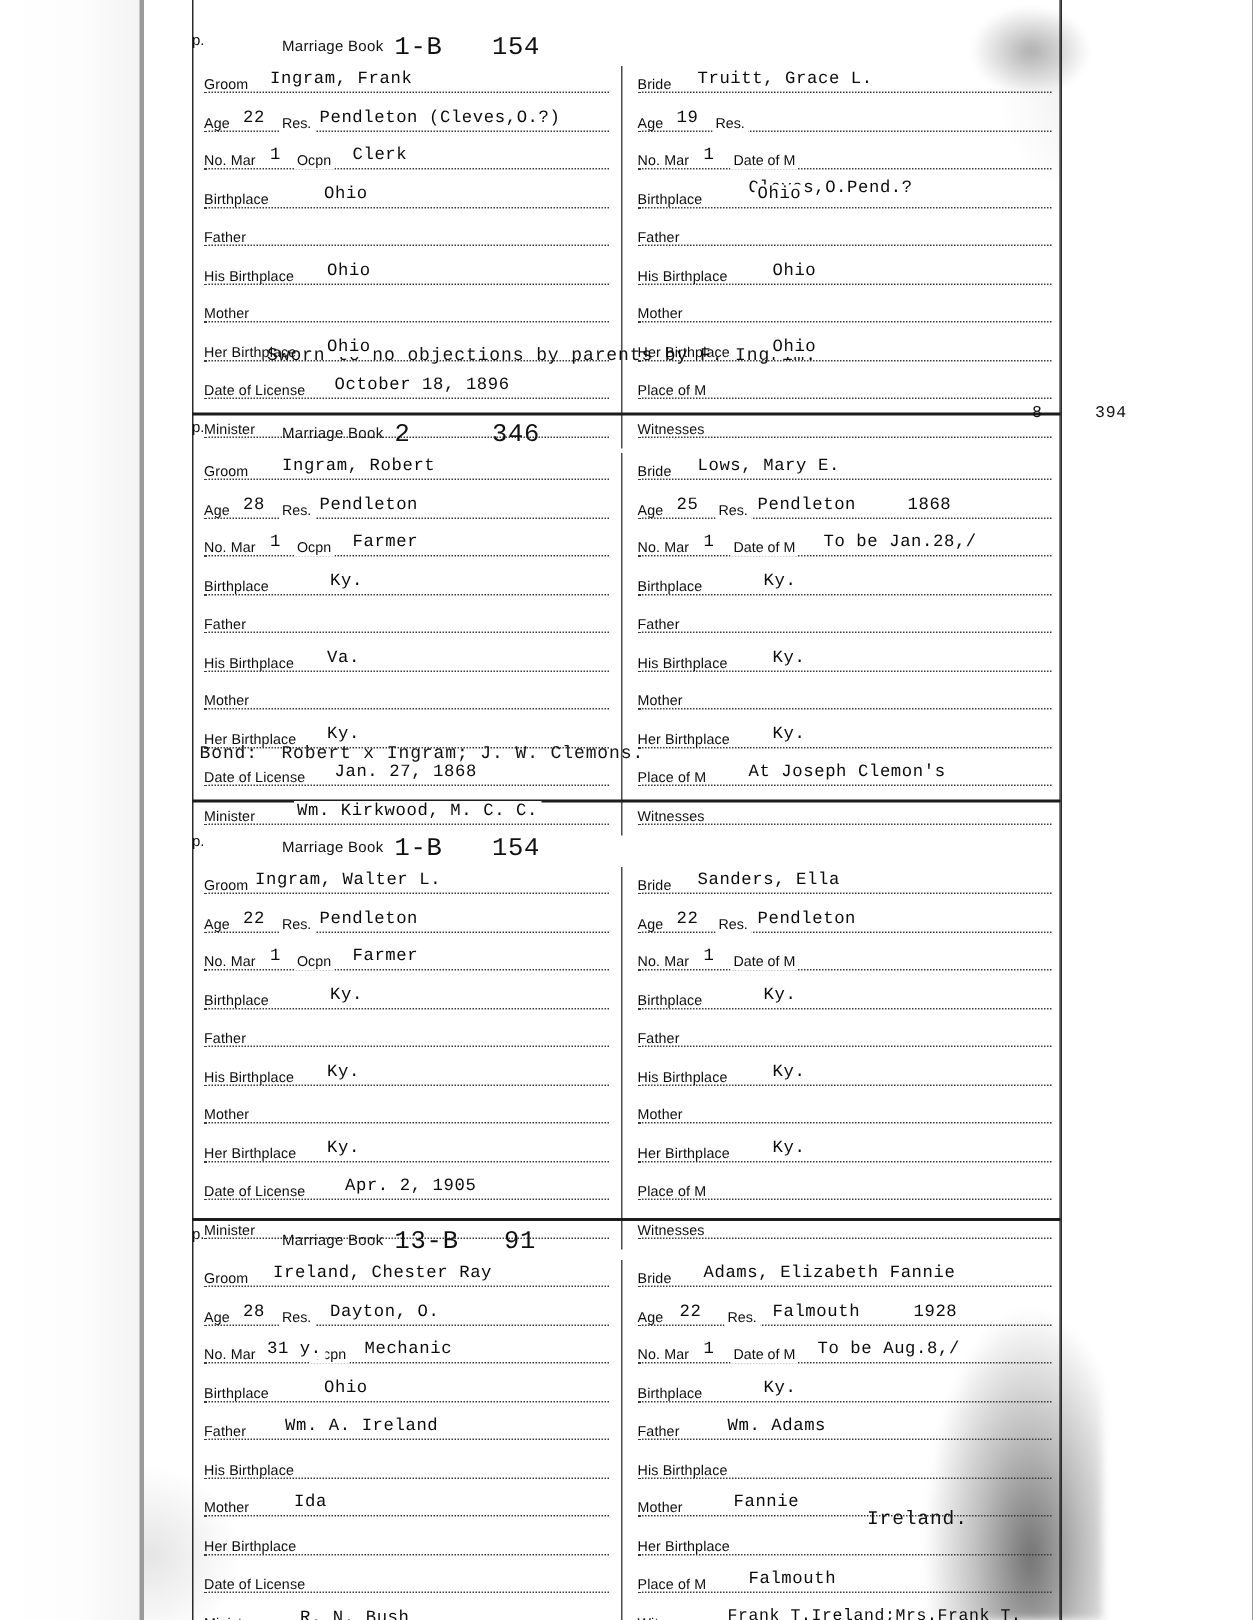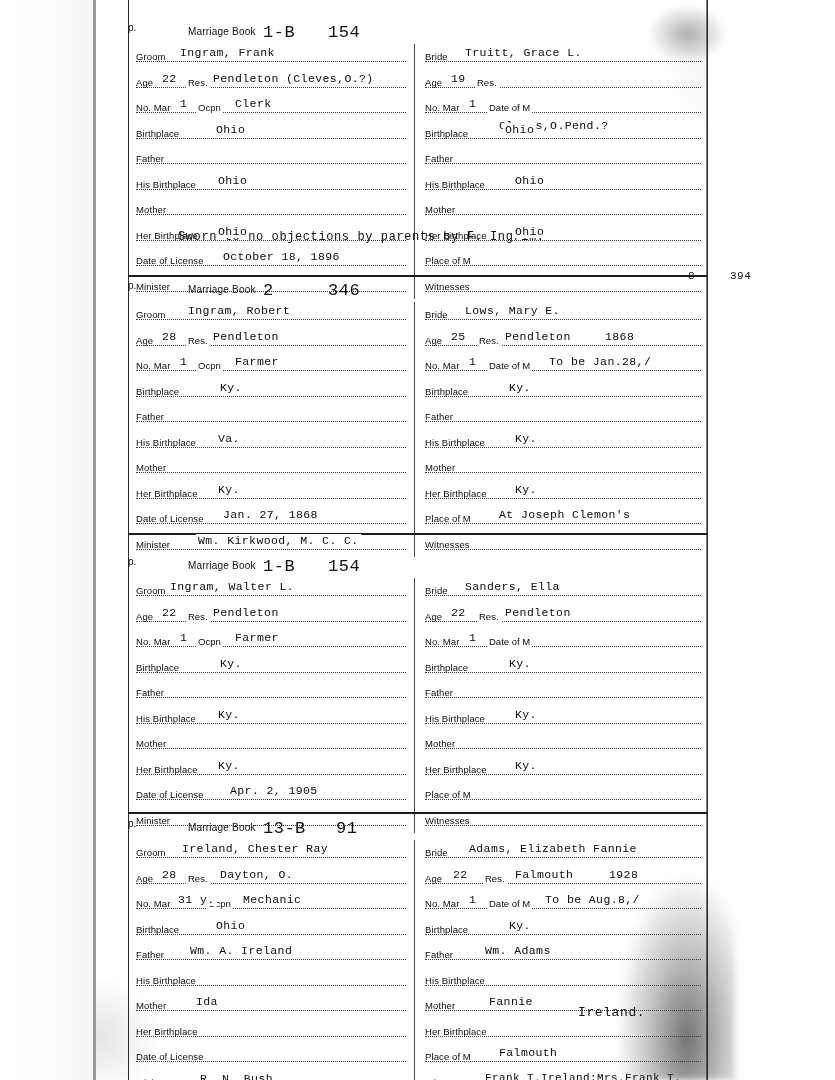--- a/index.html
+++ b/index.html
@@ -427,20 +427,21 @@
           <span class="val" style="left:72px;">At Joseph Clemon's</span>
         </div>
         <div class="fr">
           <span class="lab">Witnesses</span>
           <span class="dots"></span>
           <span class="val" style="left:66px;"></span>
         </div>
       </div>
     </div>
   </div>
+  <div class="note" style="left:133px; top:495px;">Bond:  Robert x Ingram; J. W. Clemons.</div>
   <div class="rec-sep" style="top:533px;"></div>
 
   <div class="rec" style="top:556px;">
     <div class="bookline">
       <span class="lbl">Marriage Book</span>
       <span class="bookval v1">1-B</span>
       <span class="pp">p.</span>
       <span class="bookval v2">154</span>
     </div>
     <div class="cols">

